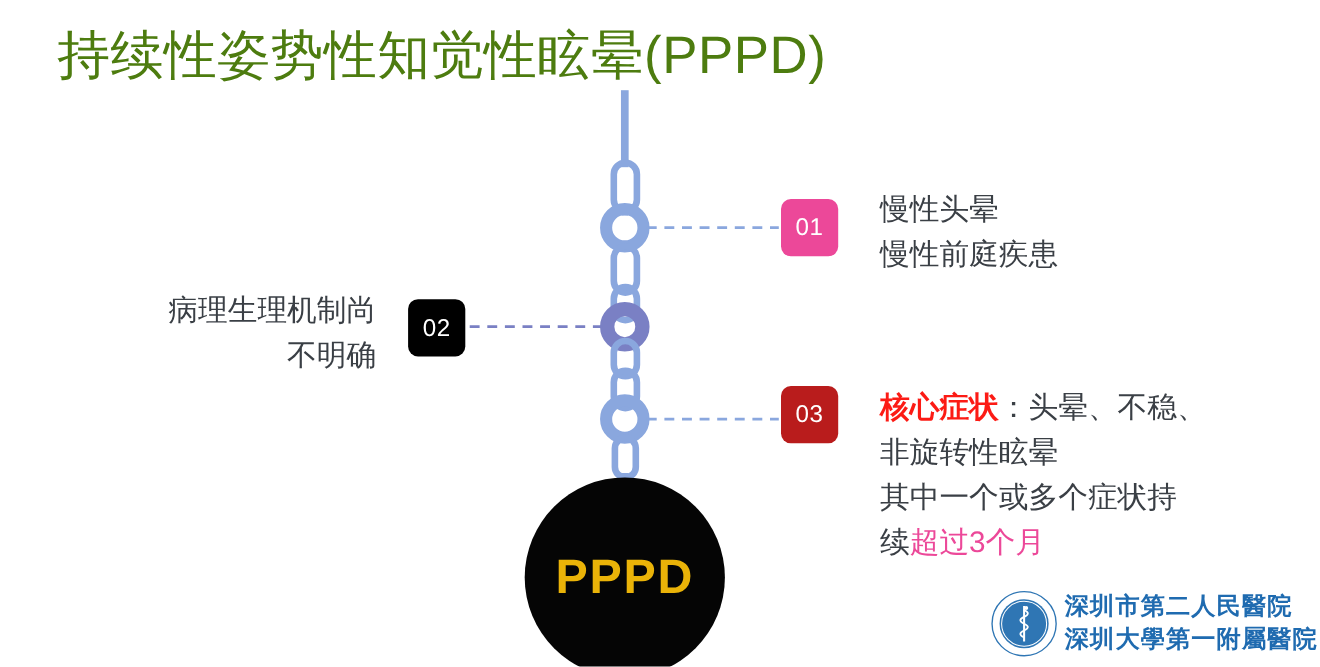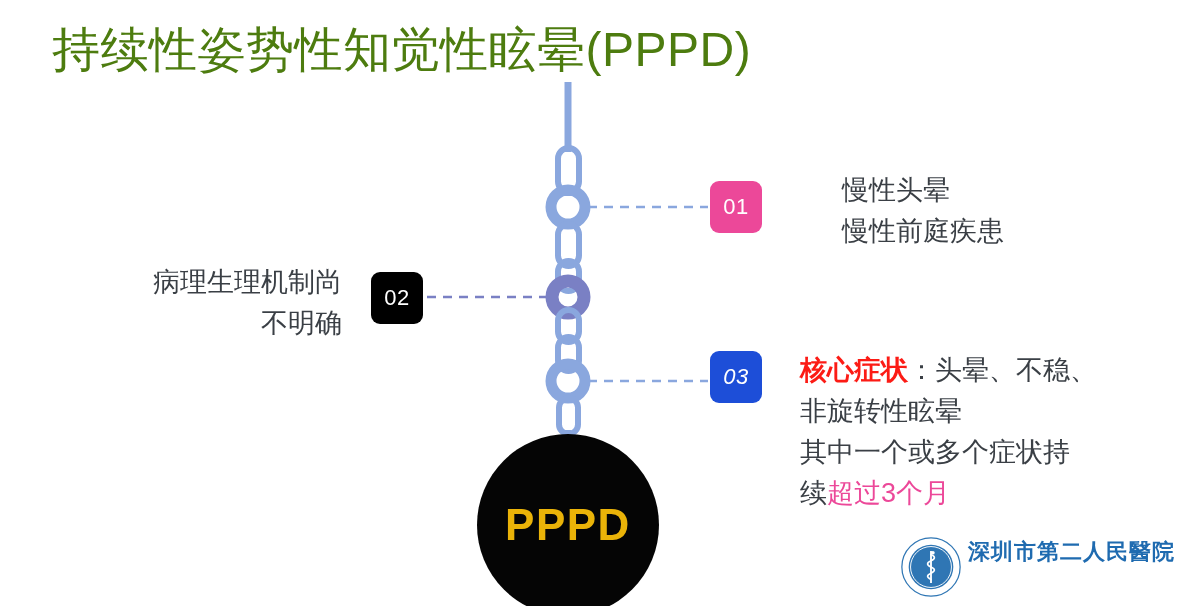--- a/index.html
+++ b/index.html
@@ -68,31 +68,31 @@
     display: flex;
     align-items: center;
     justify-content: center;
     color: #ffffff;
     font-size: 22px;
     font-weight: 400;
     letter-spacing: 0.5px;
   }
   #badge-01 { left: 710px; top: 181px; background: #ec4899; }
   #badge-02 { left: 371px; top: 272px; background: #000000; }
-  #badge-03 { left: 710px; top: 351px; background: #1d4ed8; font-style: italic; }
+  #badge-03 { left: 710px; top: 351px; background: #b91c1c; }
 
   
   .text-block {
     position: absolute;
     color: #3a3f45;
     font-size: 27px;
     line-height: 41px;
     white-space: nowrap;
   }
-  #text-01 { left: 800px; top: 170px; margin-left: 42px; }
+  #text-01 { left: 800px; top: 170px; }
   #text-02 { left: 104px; top: 262px; text-align: right; width: 238px; }
   #text-03 { left: 800px; top: 350px; }
 
   .hl-red {
     color: #ec4899;
   }
   .hl-red-bold {
     color: #fc1b15;
     font-weight: bold;
   }
@@ -209,14 +209,15 @@
     <line x1="50" y1="24" x2="50" y2="76" stroke="#ffffff" stroke-width="3"></line>
 
     <path d="M50 30 q11 5 0 10 q-11 5 0 10 q11 5 0 10 q-11 5 0 10" fill="none" stroke="#ffffff" stroke-width="2.6" stroke-linecap="round"></path>
     <circle cx="53" cy="27" r="3" fill="#ffffff"></circle>
 
     <path d="M22 52 a28 28 0 0 0 20 26" fill="none" stroke="#2f76b4" stroke-width="2"></path>
     <path d="M78 52 a28 28 0 0 1 -20 26" fill="none" stroke="#2f76b4" stroke-width="2"></path>
   </svg>
   <div id="logo-text">
     <div class="logo-line">深圳市第二人民醫院</div>
+    <div class="logo-line">深圳大學第一附屬醫院</div>
   </div>
 </div>
 
 </body></html>

